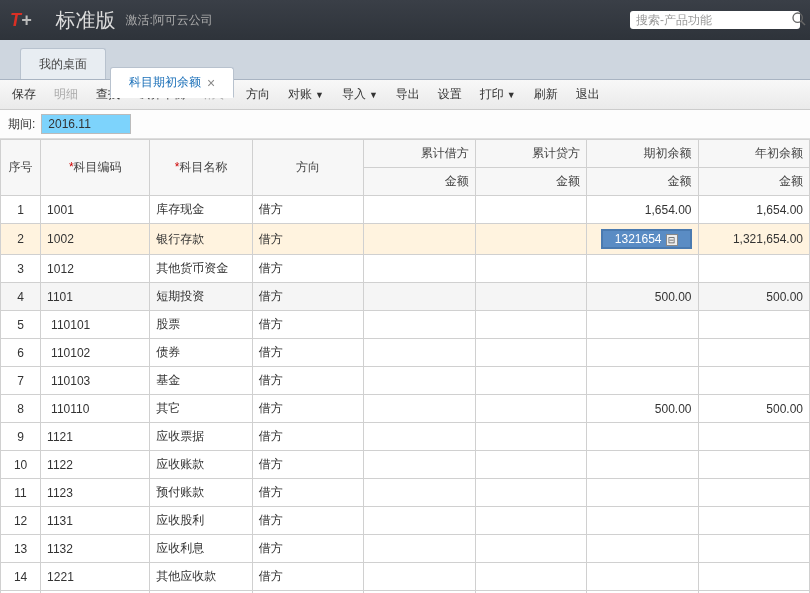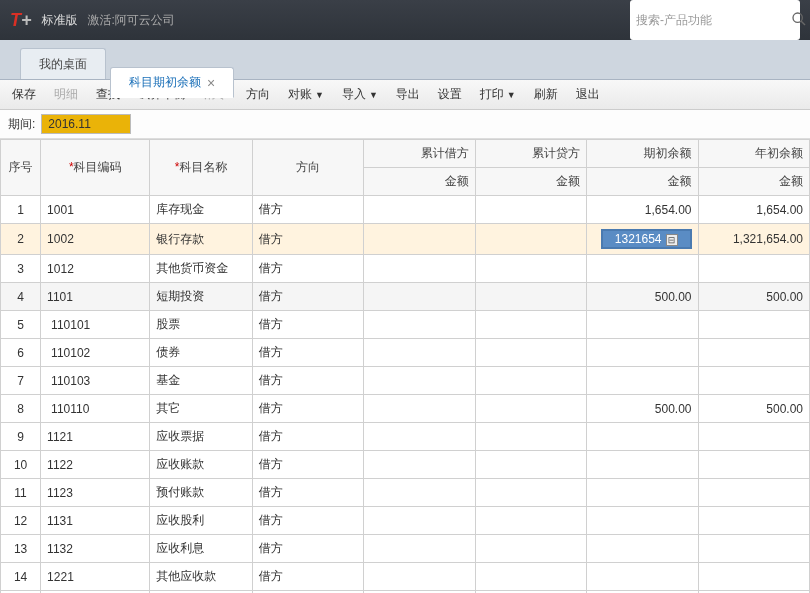--- a/index.html
+++ b/index.html
@@ -1,36 +1,36 @@
 <!DOCTYPE html>
 <html><head>
 <meta charset="utf-8">
 <style>
 * { box-sizing: border-box; margin: 0; padding: 0; }
 body { font-family: "Microsoft YaHei", Arial, sans-serif; font-size: 12px; color: #333; background: #fff; width: 810px; height: 593px; overflow: hidden; }
 .header { background: linear-gradient(#3a3f47, #2e333a); height: 40px; display: flex; align-items: center; padding: 0 10px; color: #ccc; }
 .logo { font-weight: bold; font-style: italic; font-size: 18px; }
 .logo .t { color: #d93025; }
 .logo .plus { color: #bbb; }
-.edition { margin-left: 10px; color: #ddd; font-size: 12px; }
+.edition { margin-left: 24px; color: #ddd; font-size: 20px; }
 .company { margin-left: 10px; color: #aaa; font-size: 12px; }
-.search-box { margin-left: auto; background: #fff; border-radius: 3px; display: flex; align-items: center; width: 170px; height: 40px; padding: 0 6px; }
+.search-box { margin-left: auto; background: #fff; border-radius: 3px; display: flex; align-items: center; width: 170px; height: 18px; padding: 0 6px; }
 .search-box input { border: none; outline: none; flex: 1; font-size: 12px; color: #333; }
 .search-box input::placeholder { color: #999; }
 .search-icon svg { width: 16px; height: 16px; stroke: #666; }
 .tabs { background: #ced6df; padding: 8px 0 0 20px; display: flex; gap: 4px; border-bottom: 1px solid #a9b4c2; }
 .tab { padding: 6px 18px; background: #e8edf2; border: 1px solid #b8c2ce; border-bottom: none; border-radius: 3px 3px 0 0; color: #444; display: flex; align-items: center; gap: 6px; cursor: pointer; }
 .tab.active { background: #fff; color: #1a6fb8; border-bottom: 1px solid #fff; position: relative; top: 19px; }
 .tab-close { color: #888; font-size: 14px; cursor: pointer; }
 .toolbar { background: linear-gradient(#f8f8f8, #eaeaea); border-bottom: 1px solid #ccc; padding: 6px 12px; display: flex; gap: 18px; align-items: center; }
 .toolbar span { color: #333; cursor: pointer; display: flex; align-items: center; gap: 2px; }
 .toolbar span.disabled { color: #aaa; }
 .tb-arrow { font-size: 9px; margin-left: 1px; }
 .period-bar { padding: 4px 8px; display: flex; align-items: center; gap: 6px; border-bottom: 1px solid #ddd; background: #fdfdfd; }
-.period-input { border: 1px solid #bbb; padding: 2px 6px; width: 90px; background: #eab308; }
+.period-input { border: 1px solid #bbb; padding: 2px 6px; width: 90px; background: #7dd3fc; }
 .grid-wrap { overflow: auto; height: 460px; }
 table { border-collapse: collapse; width: 100%; table-layout: fixed; }
 th, td { border: 1px solid #d0d0d0; padding: 5px 6px; font-size: 12px; height: 25px; overflow: hidden; text-overflow: ellipsis; white-space: nowrap; }
 th { background: #f7f7f7; font-weight: normal; text-align: center; color: #444; }
 td { background: #fff; }
 tr.sel td { background: #fff3df; }
 tr.alt td { background: #f5f5f5; }
 .col-seq { width: 36px; text-align: center; }
 .col-code { width: 98px; }
 .col-name { width: 92px; }

